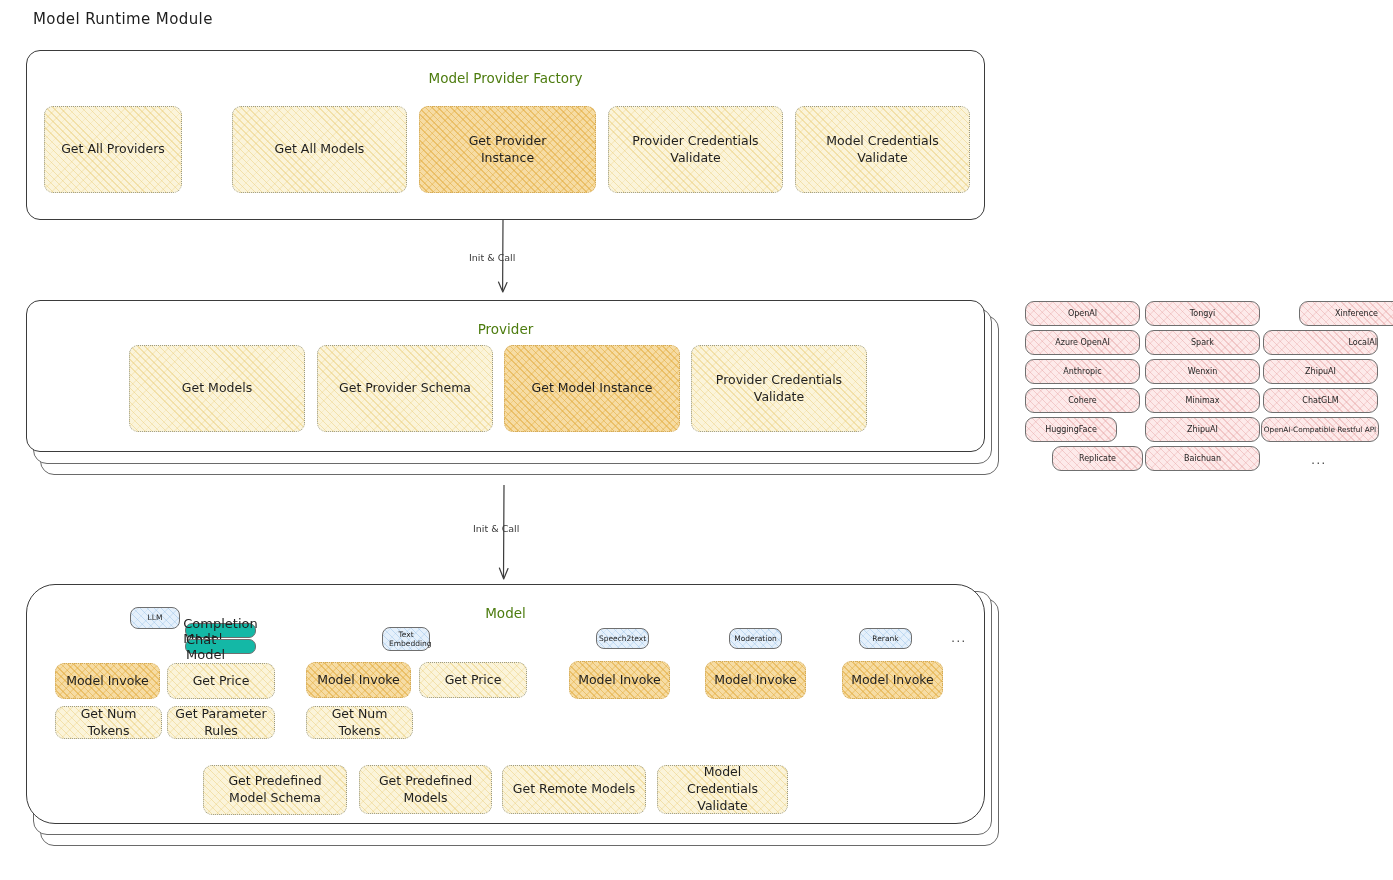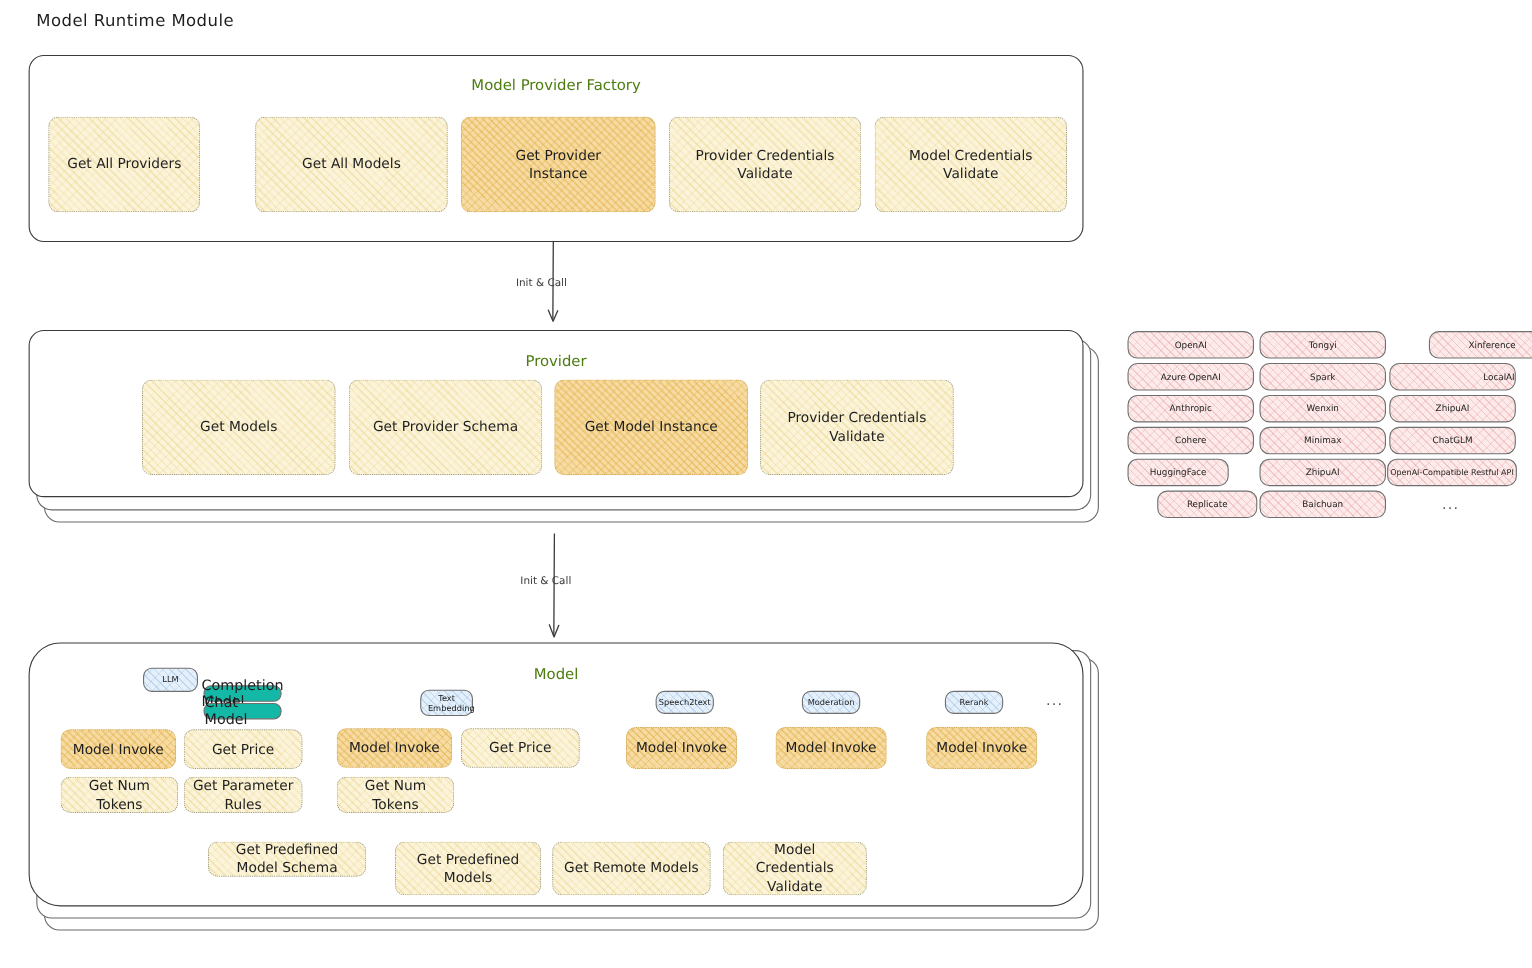--- a/index.html
+++ b/index.html
@@ -289,21 +289,21 @@
 
   <div class="bchip" style="left:859px; top:628px; width:53px; height:21px; z-index:2;">
     <span>Rerank</span>
     </div>
   <div class="box hl" style="left:842px; top:661px; width:101px; height:38px; z-index:2;">
     <span>Model Invoke</span>
     </div>
 
   <div class="ellipsis" style="left:951px; top:630px; z-index:2;">...</div>
 
-  <div class="box" style="left:189px; top:765px; width:144px; height:32px; z-index:2;">
+  <div class="box" style="left:203px; top:765px; width:144px; height:50px; z-index:2;">
     <span style="max-width:132px;">Get Predefined Model Schema</span>
     </div>
   <div class="box" style="left:359px; top:765px; width:133px; height:49px; z-index:2;">
     <span style="max-width:105px;">Get Predefined Models</span>
     </div>
   <div class="box" style="left:502px; top:765px; width:144px; height:49px; z-index:2;">
     <span>Get Remote Models</span>
     </div>
   <div class="box" style="left:657px; top:765px; width:131px; height:49px; z-index:2;">
     <span style="max-width:112px;">Model Credentials Validate</span>

